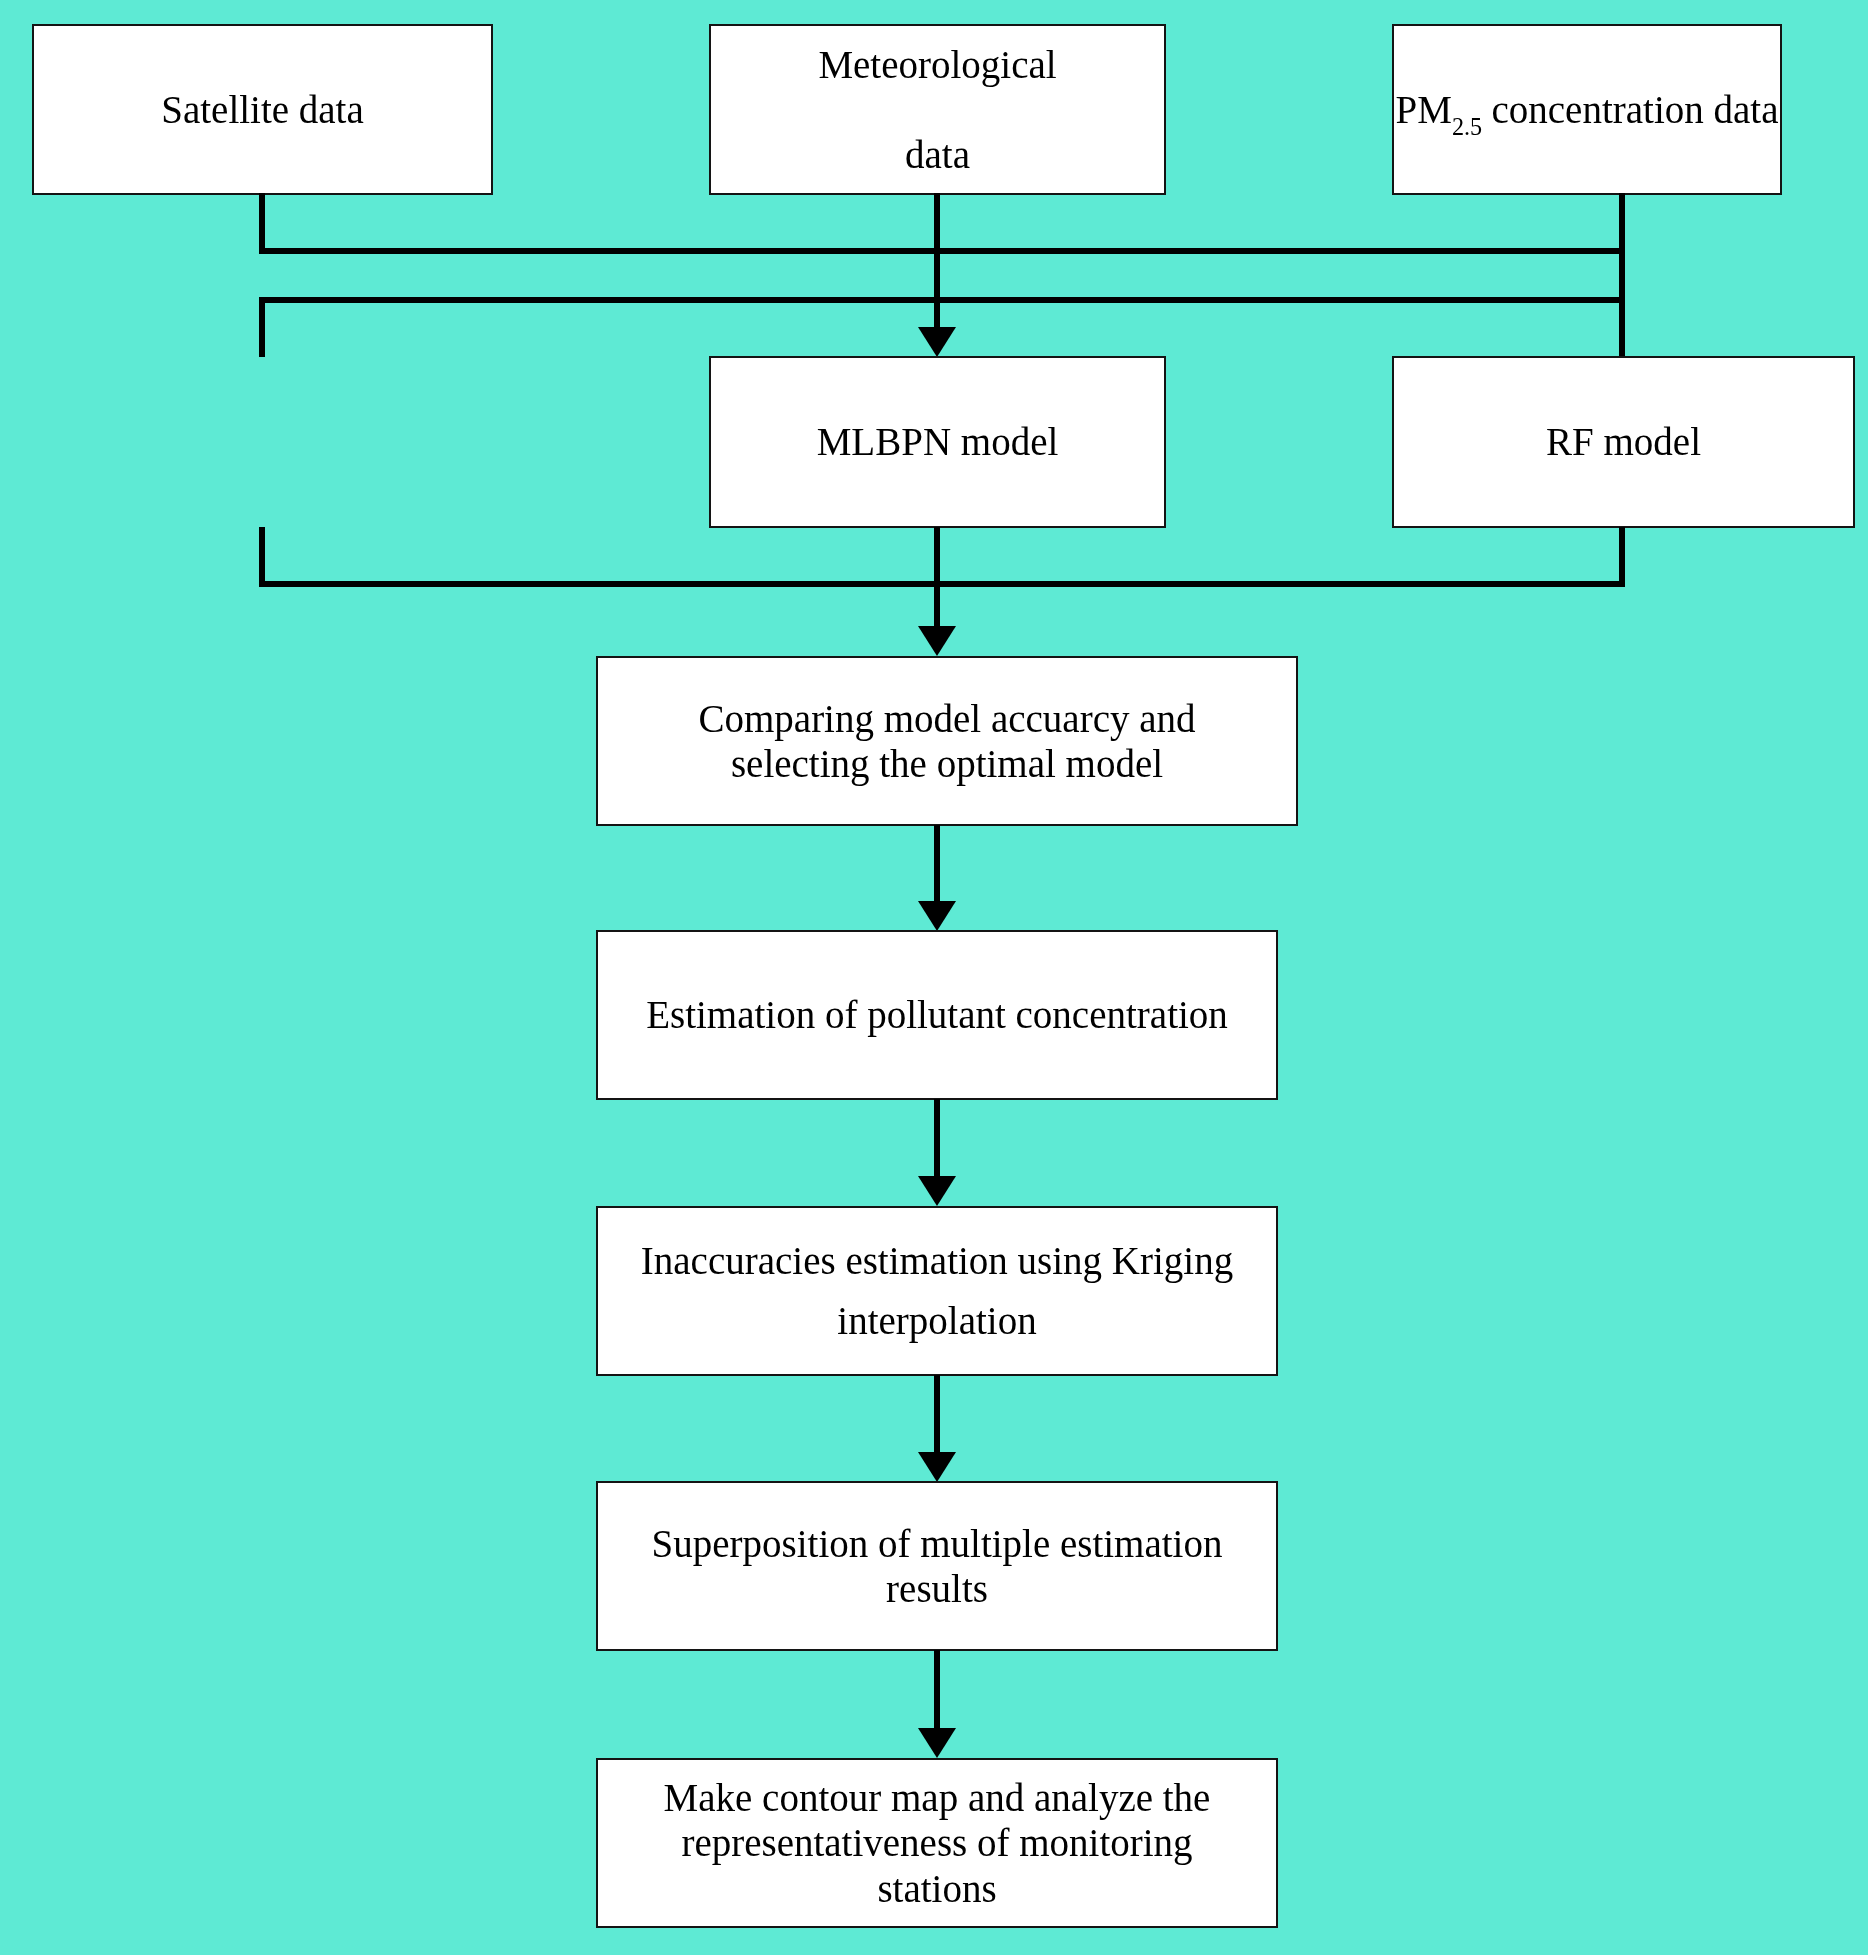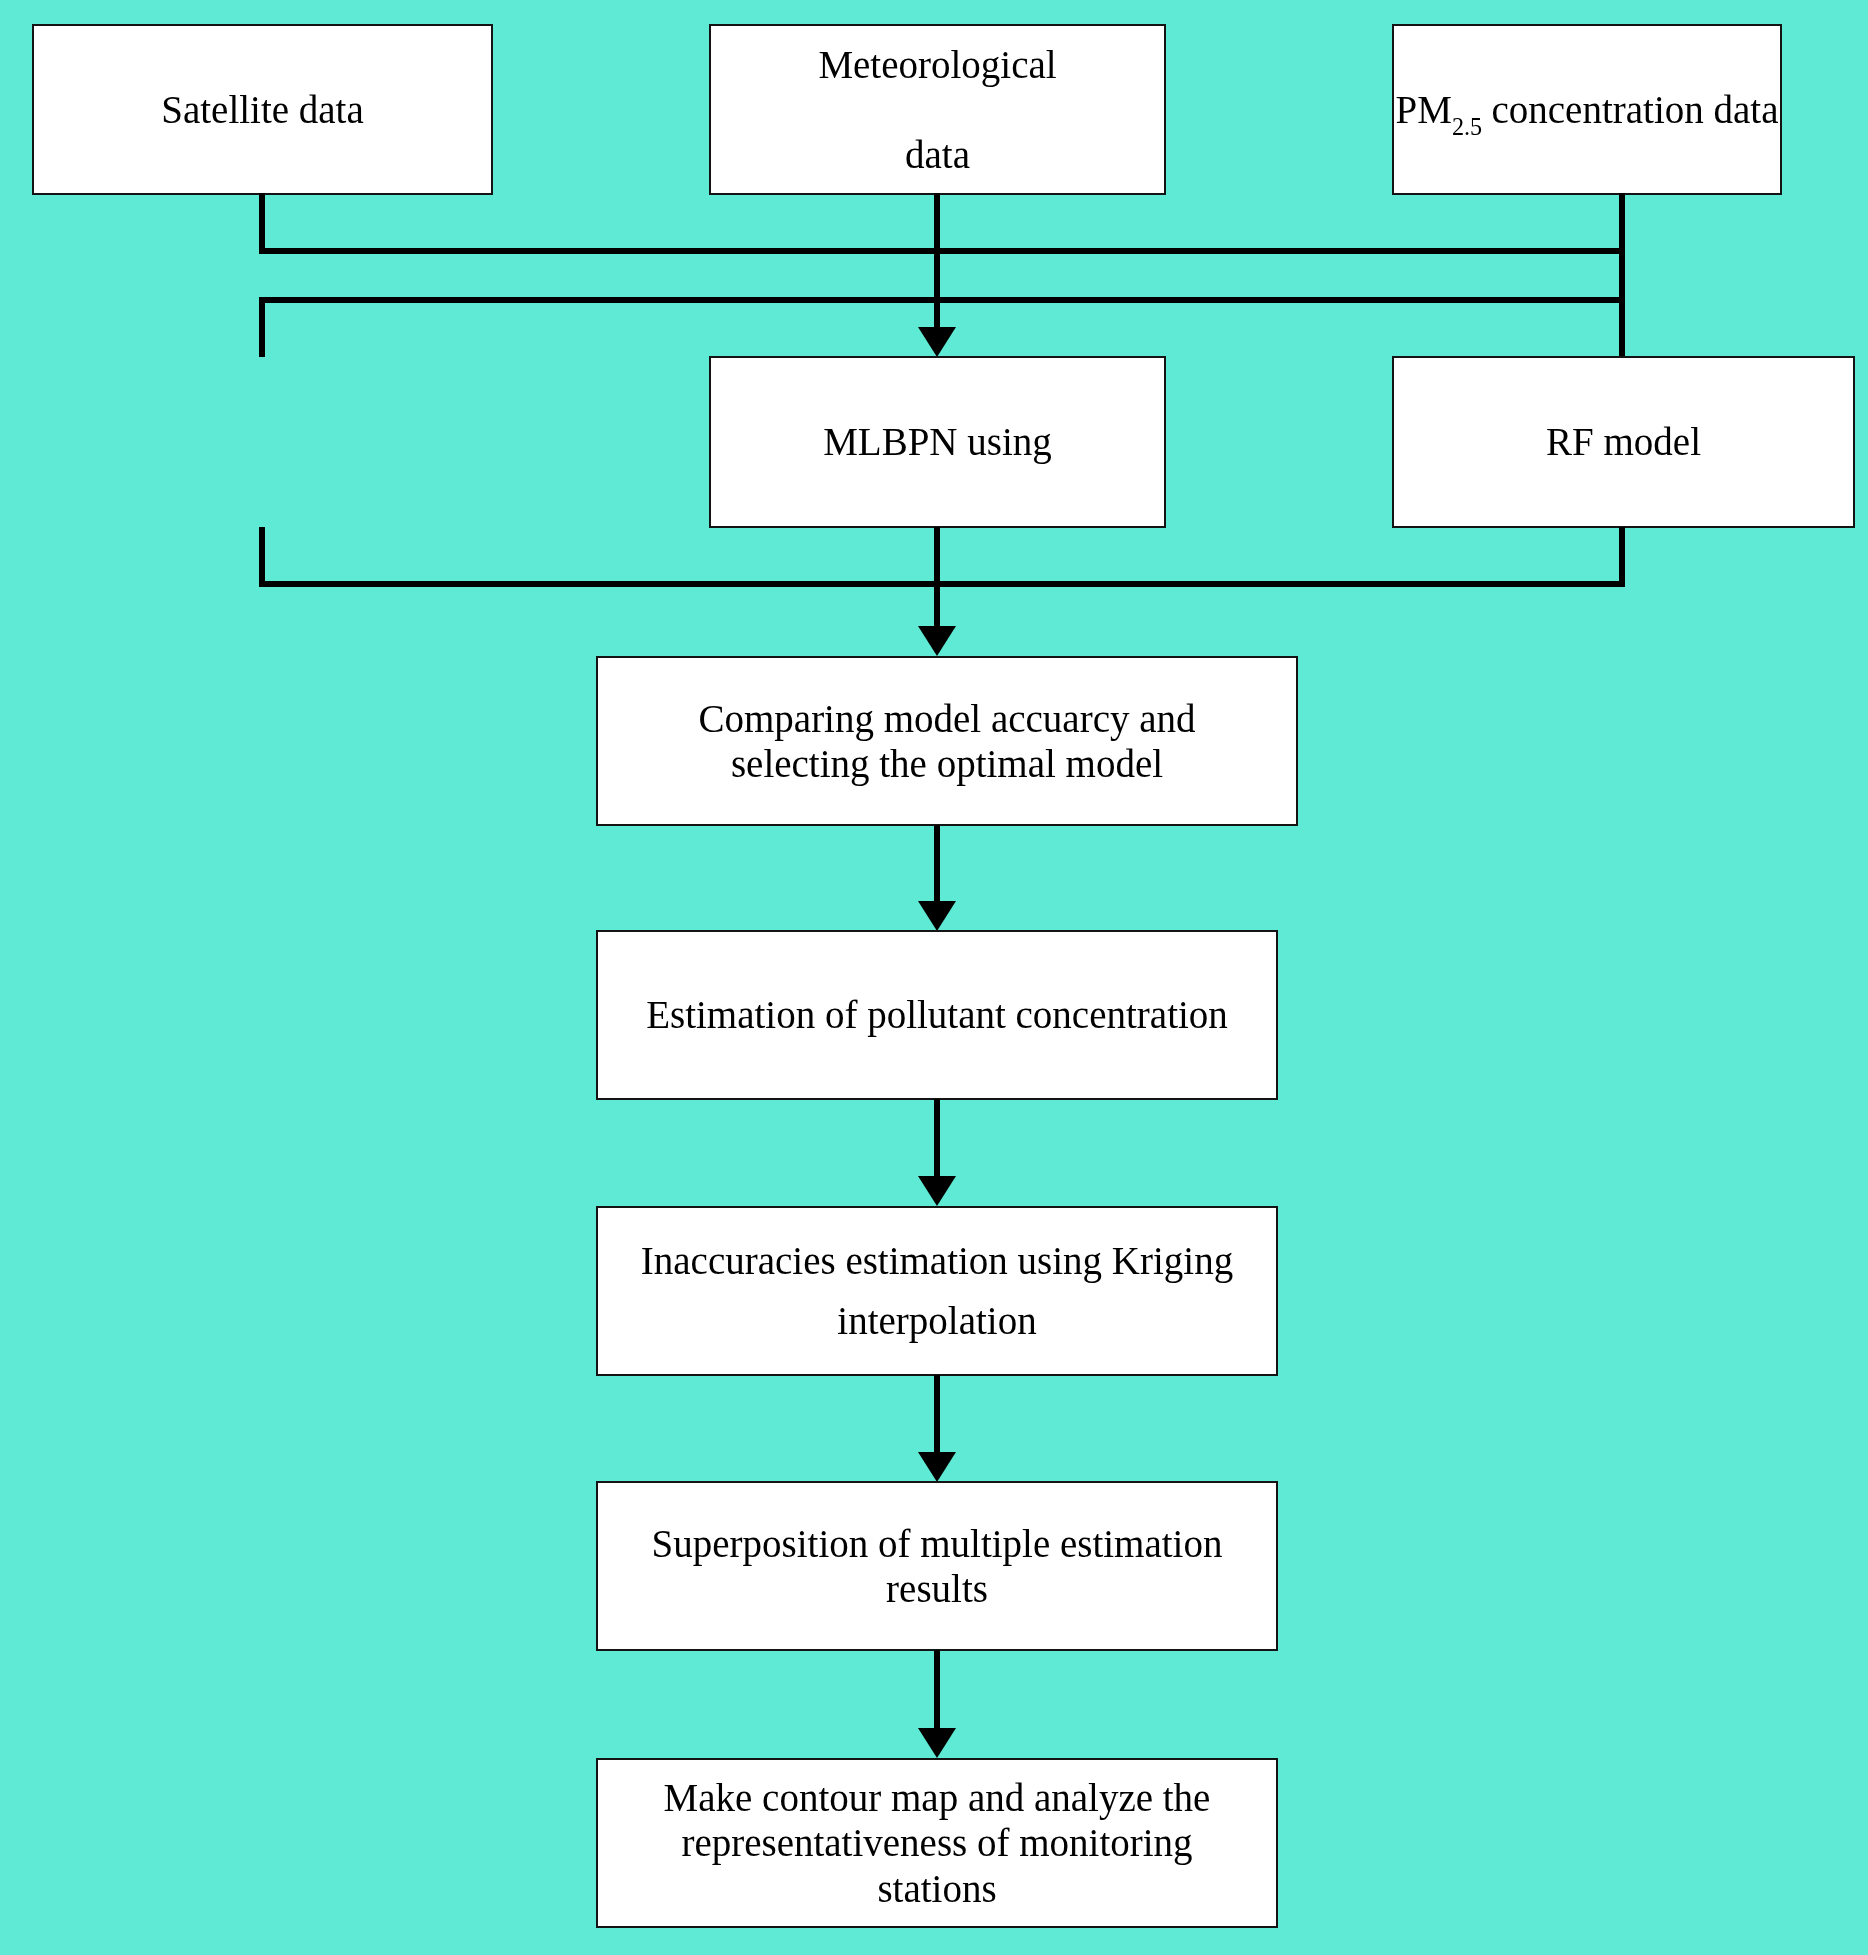--- a/index.html
+++ b/index.html
@@ -117,21 +117,21 @@
   <div class="vline" id="v-sat-down"></div>
   <div class="vline" id="v-met-down"></div>
   <div class="arrowhead" id="head-met"></div>
   <div class="vline" id="v-pm-down"></div>
   <div class="hline" id="h-collector1"></div>
   <div class="hline" id="h-distributor"></div>
   <div class="vline" id="v-svr-in"></div>
 
 
   <div class="box" id="box-mlbpn">
-    <span class="line">MLBPN using</span>
+    <span class="line">MLBPN model</span>
   </div>
 
   <div class="box" id="box-rf">
     <span class="line">RF model</span>
   </div>
 
   <div class="vline" id="v-svr-out"></div>
   <div class="vline" id="v-mlbpn-out"></div>
   <div class="arrowhead" id="head-comparing"></div>
   <div class="vline" id="v-rf-out"></div>

